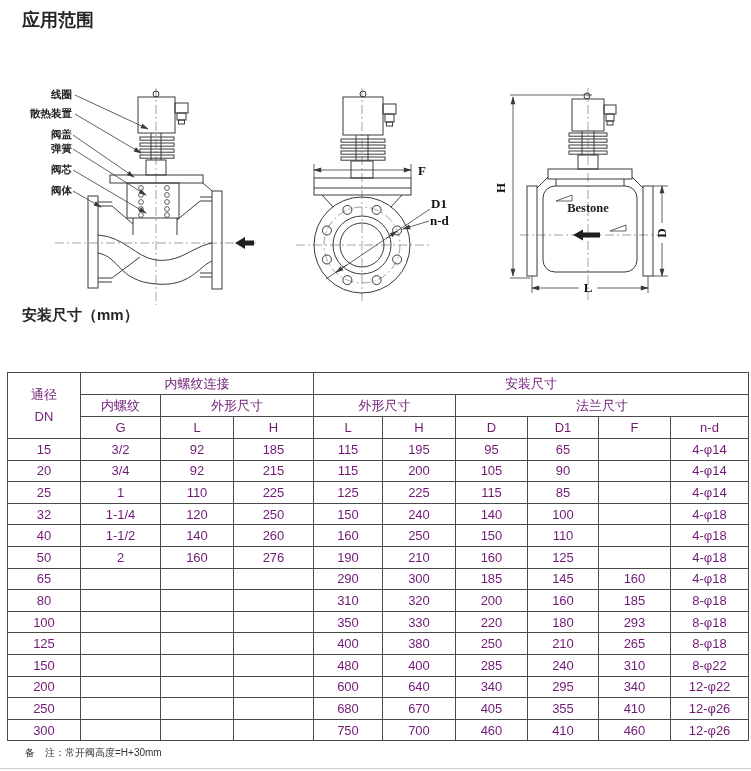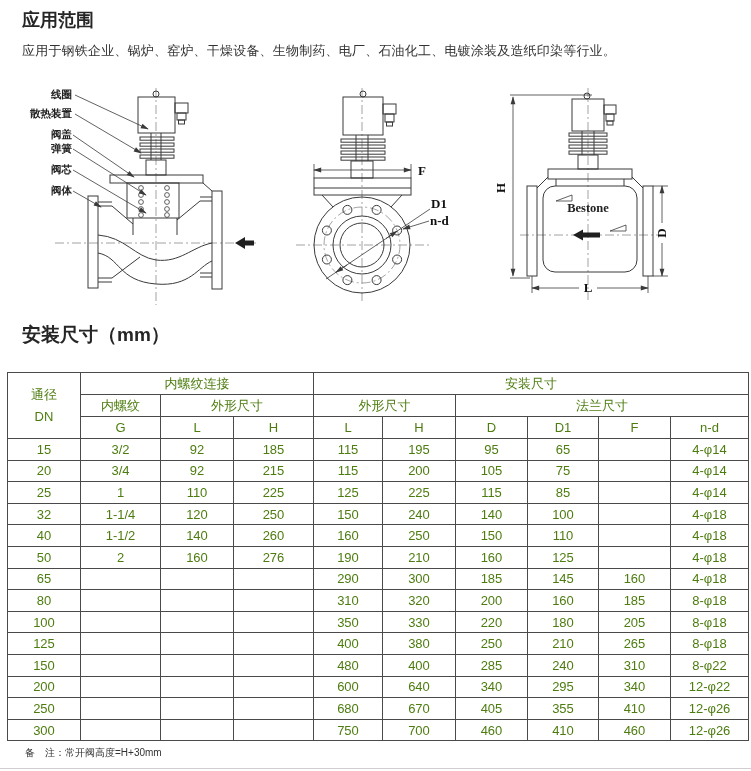--- a/index.html
+++ b/index.html
@@ -4,24 +4,24 @@
 <style>
   html,body { margin:0; padding:0; background:#fff; }
   .page {
     position:relative; width:751px; height:771px; background:#ffffff;
     font-family:"Liberation Sans","DejaVu Sans",sans-serif; color:#333;
     overflow:hidden;
   }
   .page-title { position:absolute; left:22px; top:8px; font-size:18px; font-weight:600; color:#262626; }
   .intro-text { position:absolute; left:22px; top:42px; font-size:13px; color:#333; letter-spacing:0.2px; }
   .drawings { position:absolute; left:0; top:85px; width:652px; height:228px; }
-  .section-title { position:absolute; left:22px; top:322px; font-size:19px; font-weight:600; color:#262626; }
+  .section-title { position:absolute; left:22px; top:306px; font-size:15px; font-weight:600; color:#262626; }
   .dims-table {
     position:absolute; left:7px; top:372px; width:741px;
-    border-collapse:collapse; table-layout:fixed; font-size:13px; color:#4d7c0f;padding-left:26px;
+    border-collapse:collapse; table-layout:fixed; font-size:13px; color:#701a75;padding-left:26px;
   }
   .dims-table th, .dims-table td {
     border:1px solid #4a4a4a; text-align:center; vertical-align:middle;
     padding:0; font-weight:400; height:20.6px; overflow:hidden; white-space:nowrap;
   }
   .dims-table thead th { height:21px; }
   .dn-cell { vertical-align:top; }
   .dn-cell div { height:22px; line-height:22px; }
   .note-text { position:absolute; left:25px; top:746px; font-size:10px; color:#333; }
   .bottom-rule { position:absolute; left:0; top:768px; width:751px; height:1px; background:#cfcfcf; }
@@ -34,21 +34,20 @@
   .cjk-label { font-family:"Liberation Sans","DejaVu Sans",sans-serif; font-size:10.5px; font-weight:bold; fill:#222; }
   .dim-label { font-family:"Liberation Serif","DejaVu Serif",serif; font-size:13px; font-weight:bold; fill:#111; }
   .brand-label { font-family:"Liberation Serif","DejaVu Serif",serif; font-size:12.5px; font-weight:bold; fill:#222; }
 </style>
 </head>
 <body>
 
 <div class="page">
 
   <div class="page-title">应用范围</div>
-  <div class="intro-text">应用于钢铁企业、锅炉、窑炉、干燥设备、生物制药、电厂、石油化工、电镀涂装及造纸印染等行业。</div>
 
   <div class="drawings">
     <svg width="751" height="228" viewBox="0 0 751 228">
       <defs>
         <marker id="ah" viewBox="0 0 10 8" refX="9" refY="4" markerWidth="11" markerHeight="8" orient="auto-start-reverse">
           <path d="M0,1 L10,4 L0,7 Z" fill="#3a3a3a"></path>
         </marker>
       </defs>
 
       <g>
@@ -288,21 +287,21 @@
           <td>4-φ14</td>
         </tr>
         <tr>
           <td>20</td>
           <td>3/4</td>
           <td>92</td>
           <td>215</td>
           <td>115</td>
           <td>200</td>
           <td>105</td>
-          <td>75</td>
+          <td>90</td>
           <td></td>
           <td>4-φ14</td>
         </tr>
         <tr>
           <td>25</td>
           <td>1</td>
           <td>110</td>
           <td>225</td>
           <td>125</td>
           <td>225</td>
@@ -373,21 +372,21 @@
         </tr>
         <tr>
           <td>100</td>
           <td></td>
           <td></td>
           <td></td>
           <td>350</td>
           <td>330</td>
           <td>220</td>
           <td>180</td>
-          <td>205</td>
+          <td>293</td>
           <td>8-φ18</td>
         </tr>
         <tr>
           <td>125</td>
           <td></td>
           <td></td>
           <td></td>
           <td>400</td>
           <td>380</td>
           <td>250</td>

